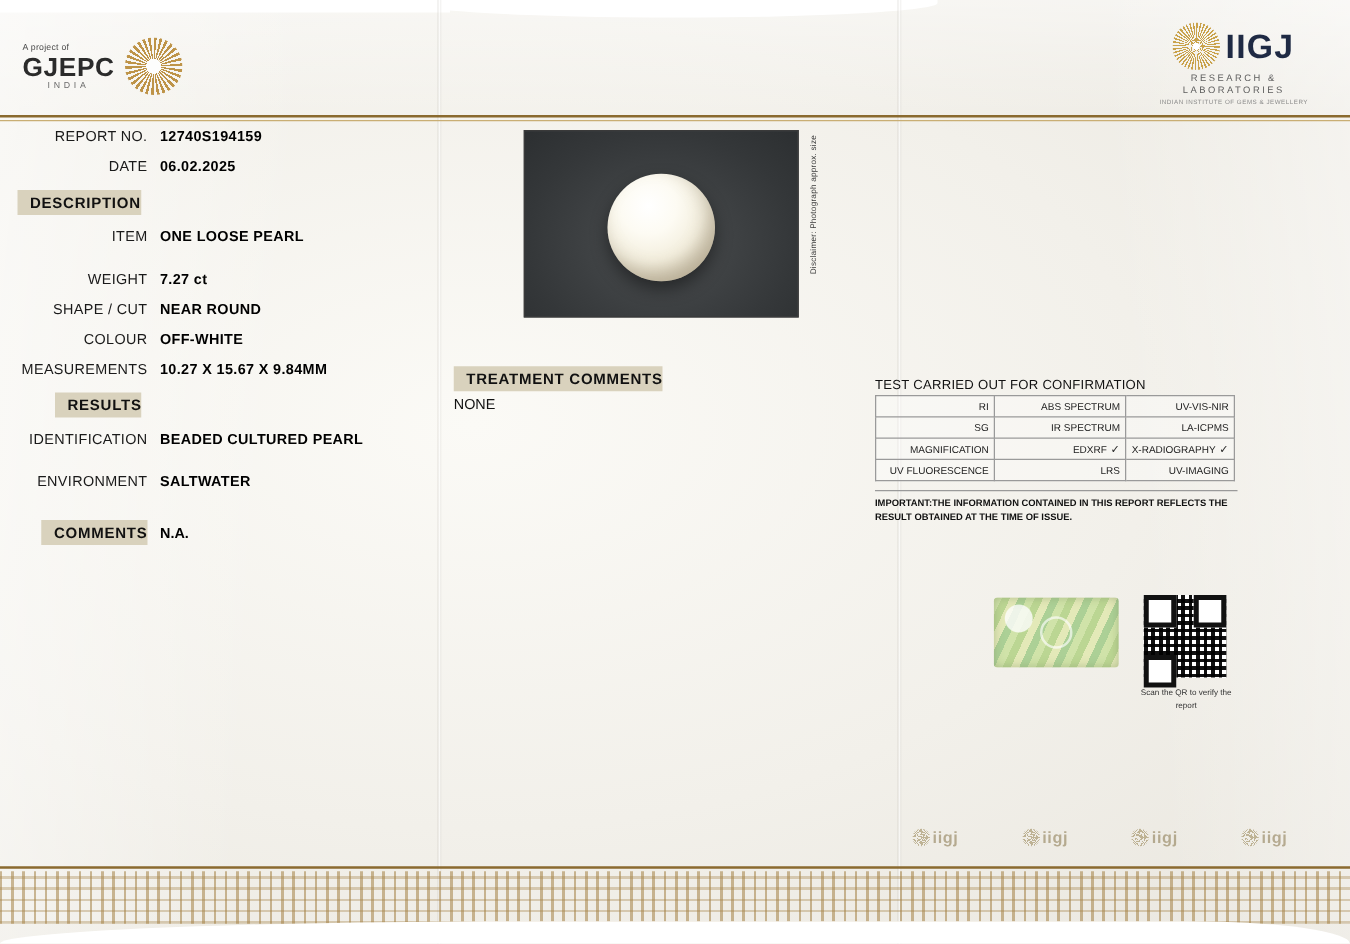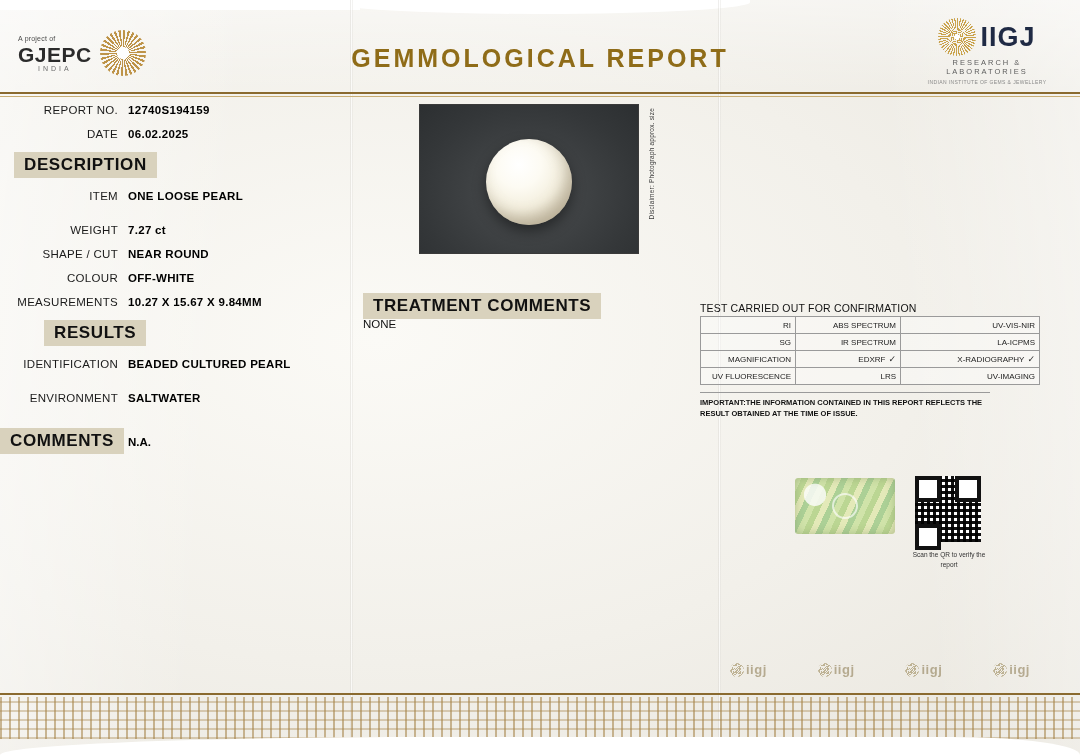--- a/index.html
+++ b/index.html
@@ -169,24 +169,24 @@
   }
   .kv .v {
     color: #000;
     font-weight: bold;
     letter-spacing: .3px;
   }
   .section-band {
     display: inline-block;
     background: #d9d2bd;
     color: #111;
-    font-size: 17px;
+    font-size: 12px;
     font-weight: bold;
     letter-spacing: .6px;
-    padding: 3px 10px 3px 10px;
+    padding: 3px 0 3px 10px;
   }
   .band-wrap { margin: 0 0 12px 0; }
   .band-wrap.indent-desc { margin-left: 14px; }
   .band-wrap.indent-res { margin-left: 44px; }
 
   
   .photo-frame {
     position: absolute;
     left: 419px;
     top: 104px;
@@ -244,21 +244,21 @@
     left: 700px;
     top: 302px;
     font-size: 10.5px;
     color: #111;
     letter-spacing: .2px;
   }
   .test-table {
     position: absolute;
     left: 700px;
     top: 316px;
-    width: 340px;
+    width: 288px;
     border-collapse: collapse;
     font-size: 8px;
     color: #222;
     background: rgba(255,255,255,0.35);
   }
   .test-table td {
     border: 1px solid #9a9a9a;
     height: 16px;
     padding: 0 4px;
     text-align: right;
@@ -426,21 +426,20 @@
   <div class="header">
     <div class="gjepc">
       <div class="gjepc-txt">
         <div class="gjepc-small">A project of</div>
         <div class="gjepc-main">GJEPC</div>
         <div class="gjepc-sub">INDIA</div>
       </div>
       <div class="gjepc-mark"></div>
     </div>
 
-    <div class="title">GEMMOLOGICAL REPORT</div>
 
     <div class="iigj">
       <div class="iigj-row">
         <div class="iigj-burst"></div>
         <div class="iigj-name">IIGJ</div>
       </div>
       <div class="iigj-sub1">RESEARCH &amp; LABORATORIES</div>
       <div class="iigj-sub2">INDIAN INSTITUTE OF GEMS &amp; JEWELLERY</div>
     </div>
   </div>

